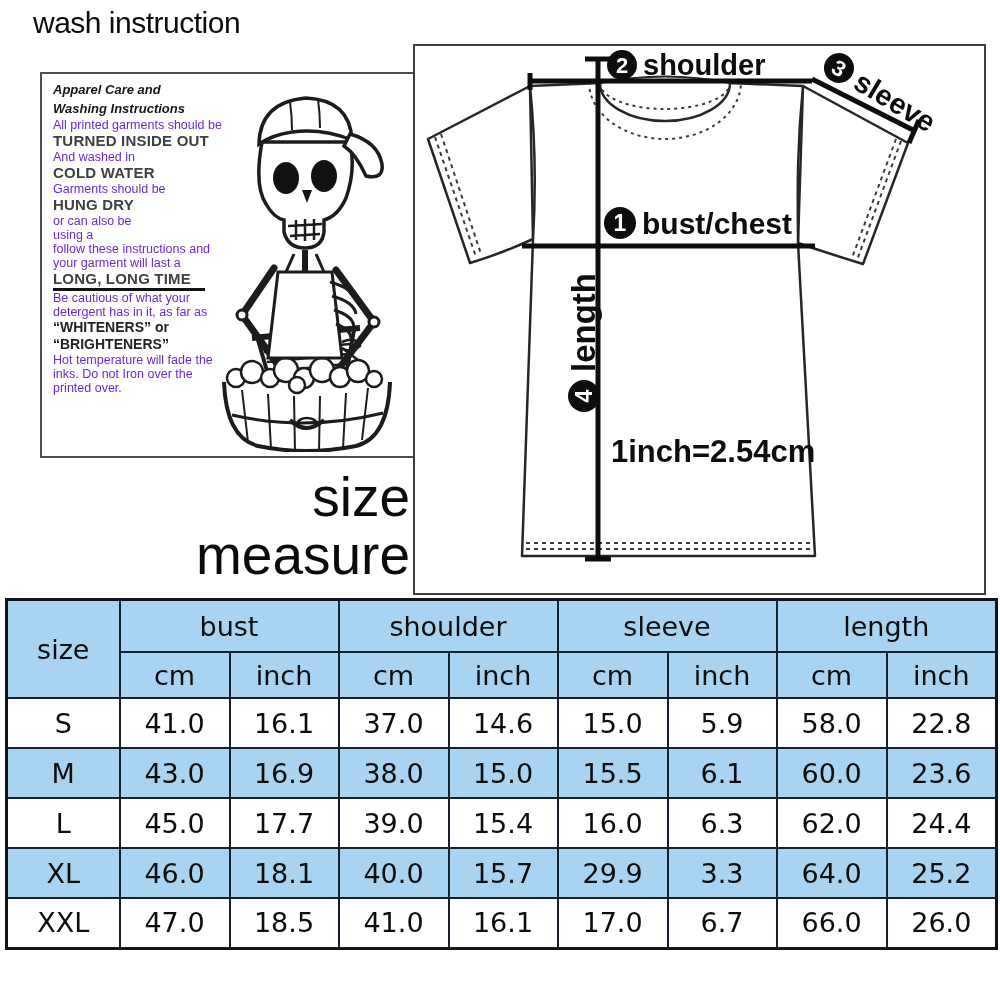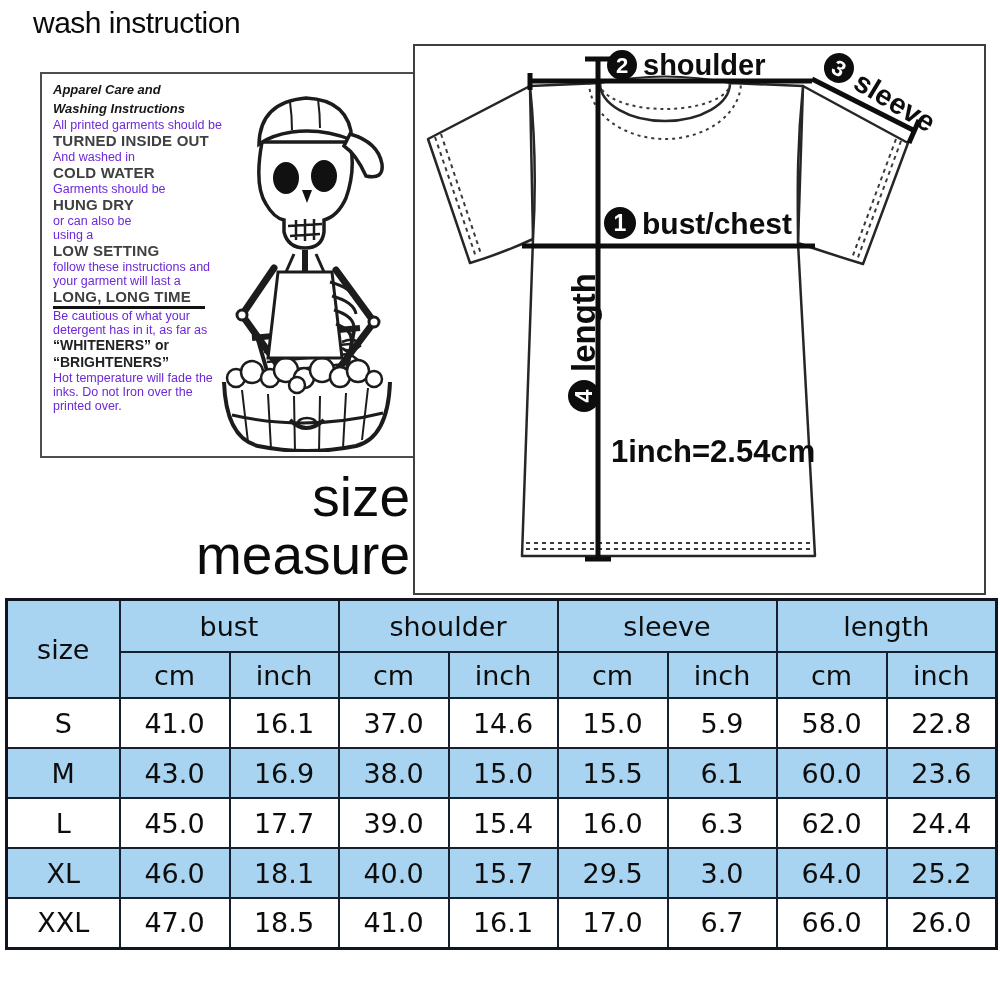--- a/index.html
+++ b/index.html
@@ -61,21 +61,20 @@
     <div class="ln-ci">Apparel Care and</div>
     <div class="ln-ci">Washing Instructions</div>
     <div class="ln-b">All printed garments should be</div>
     <div class="ln-r">TURNED INSIDE OUT</div>
     <div class="ln-b">And washed in</div>
     <div class="ln-r">COLD WATER</div>
     <div class="ln-b">Garments should be</div>
     <div class="ln-r">HUNG DRY</div>
     <div class="ln-b">or can also be</div>
     <div class="ln-b">using a</div>
-    <div class="ln-r">LOW SETTING</div>
     <div class="ln-b">follow these instructions and</div>
     <div class="ln-b">your garment will last a</div>
     <div class="ln-r">LONG, LONG TIME</div>
     <div class="wash-divider"></div>
     <div class="ln-b">Be cautious of what your</div>
     <div class="ln-b">detergent has in it, as far as</div>
     <div class="ln-bb">“WHITENERS” or</div>
     <div class="ln-bb">“BRIGHTENERS”</div>
     <div class="ln-b">Hot temperature will fade the</div>
     <div class="ln-b">inks. Do not Iron over the</div>
@@ -259,22 +258,22 @@
       <td>6.3</td>
       <td>62.0</td>
       <td>24.4</td>
     </tr>
     <tr class="alt">
       <td>XL</td>
       <td>46.0</td>
       <td>18.1</td>
       <td>40.0</td>
       <td>15.7</td>
-      <td>29.5</td>
-      <td>3.0</td>
+      <td>29.9</td>
+      <td>3.3</td>
       <td>64.0</td>
       <td>25.2</td>
     </tr>
     <tr>
       <td>XXL</td>
       <td>47.0</td>
       <td>18.5</td>
       <td>41.0</td>
       <td>16.1</td>
       <td>17.0</td>

